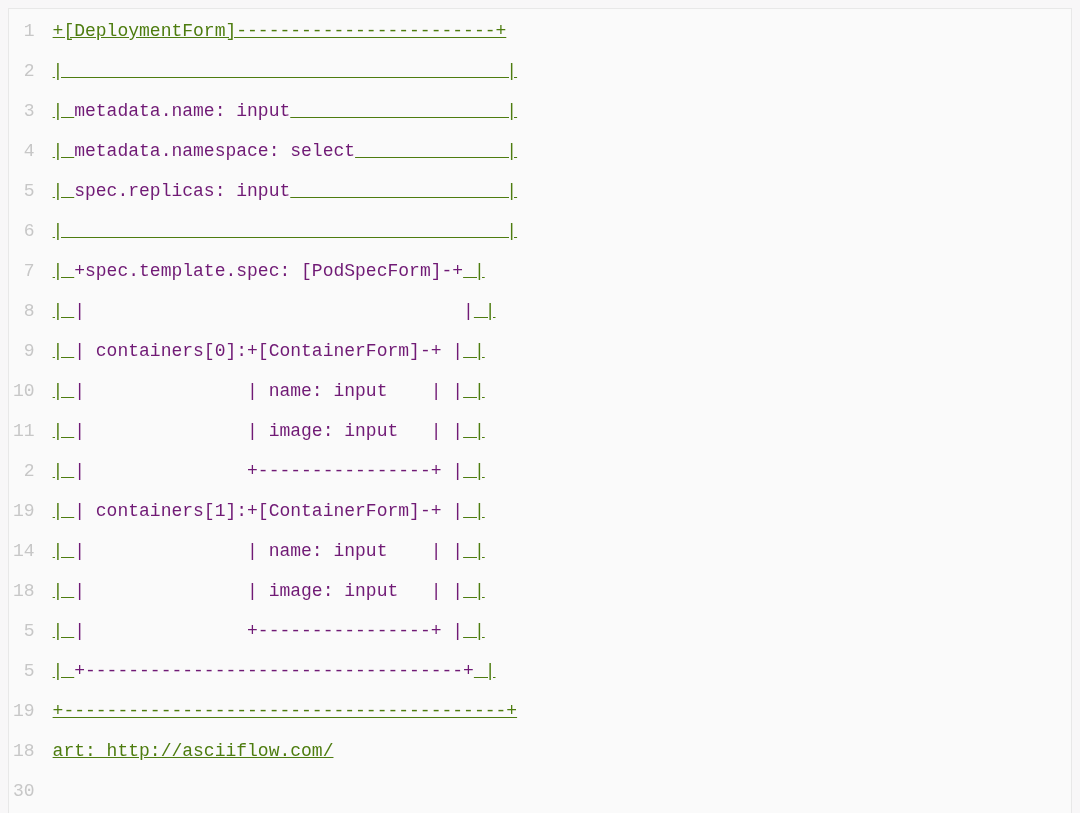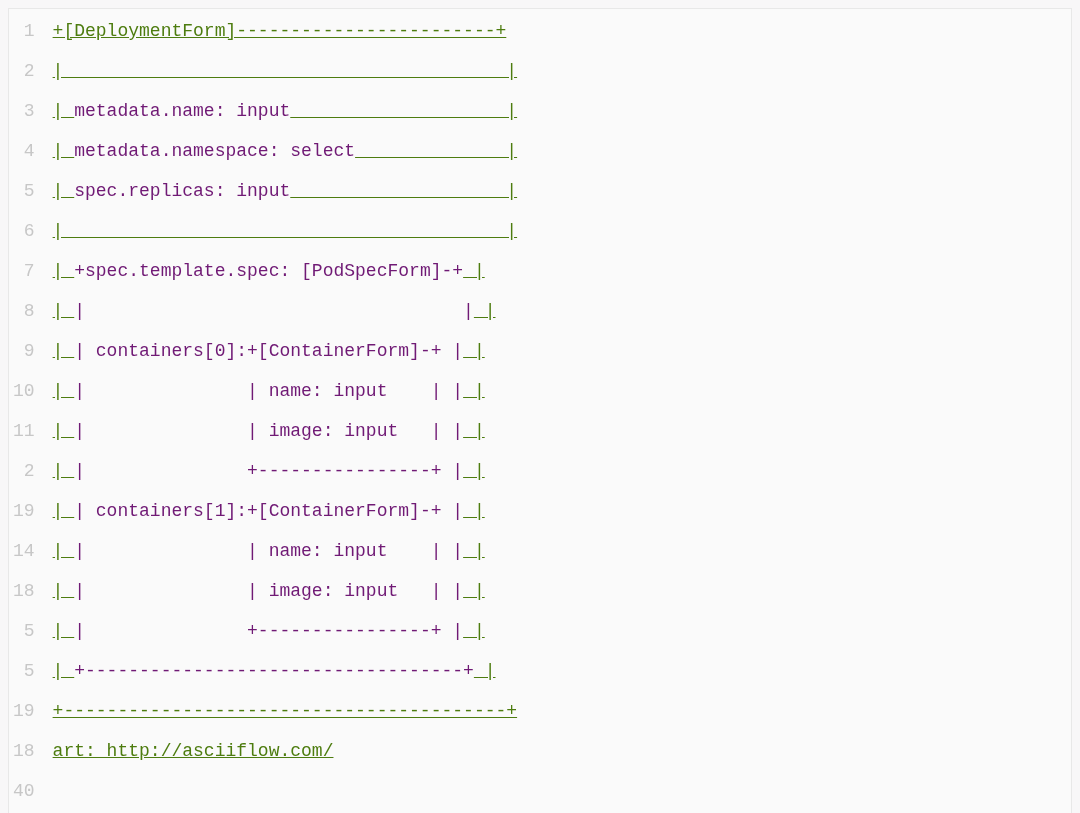--- a/index.html
+++ b/index.html
@@ -63,16 +63,16 @@
       <span class="ln">10</span>
       <span class="ln">11</span>
       <span class="ln">2</span>
       <span class="ln">19</span>
       <span class="ln">14</span>
       <span class="ln">18</span>
       <span class="ln">5</span>
       <span class="ln">5</span>
       <span class="ln">19</span>
       <span class="ln">18</span>
-      <span class="ln">40</span>
+      <span class="ln">30</span>
     </div>
   <div class="code" id="code"><span class="line"><span class="gray">+[DeploymentForm]------------------------+</span></span><span class="line"><span class="gray">|                                         |</span></span><span class="line"><span class="gray">| </span><span class="orange">metadata.name: input</span><span class="gray">                    |</span></span><span class="line"><span class="gray">| </span><span class="orange">metadata.namespace: select</span><span class="gray">              |</span></span><span class="line"><span class="gray">| </span><span class="orange">spec.replicas: input</span><span class="gray">                    |</span></span><span class="line"><span class="gray">|                                         |</span></span><span class="line"><span class="gray">| </span><span class="orange">+spec.template.spec: [PodSpecForm]-+</span><span class="gray"> |</span></span><span class="line"><span class="gray">| </span><span class="orange">|                                   |</span><span class="gray"> |</span></span><span class="line"><span class="gray">| </span><span class="orange">| containers[0]:+[ContainerForm]-+ |</span><span class="gray"> |</span></span><span class="line"><span class="gray">| </span><span class="orange">|               | name: input    | |</span><span class="gray"> |</span></span><span class="line"><span class="gray">| </span><span class="orange">|               | image: input   | |</span><span class="gray"> |</span></span><span class="line"><span class="gray">| </span><span class="orange">|               +----------------+ |</span><span class="gray"> |</span></span><span class="line"><span class="gray">| </span><span class="orange">| containers[1]:+[ContainerForm]-+ |</span><span class="gray"> |</span></span><span class="line"><span class="gray">| </span><span class="orange">|               | name: input    | |</span><span class="gray"> |</span></span><span class="line"><span class="gray">| </span><span class="orange">|               | image: input   | |</span><span class="gray"> |</span></span><span class="line"><span class="gray">| </span><span class="orange">|               +----------------+ |</span><span class="gray"> |</span></span><span class="line"><span class="gray">| </span><span class="orange">+-----------------------------------+</span><span class="gray"> |</span></span><span class="line"><span class="gray">+-----------------------------------------+</span></span><span class="line"><span class="gray"></span></span><span class="line"><span class="gray">art: http://asciiflow.com/</span></span></div>
 </div>
 
 </body></html>

